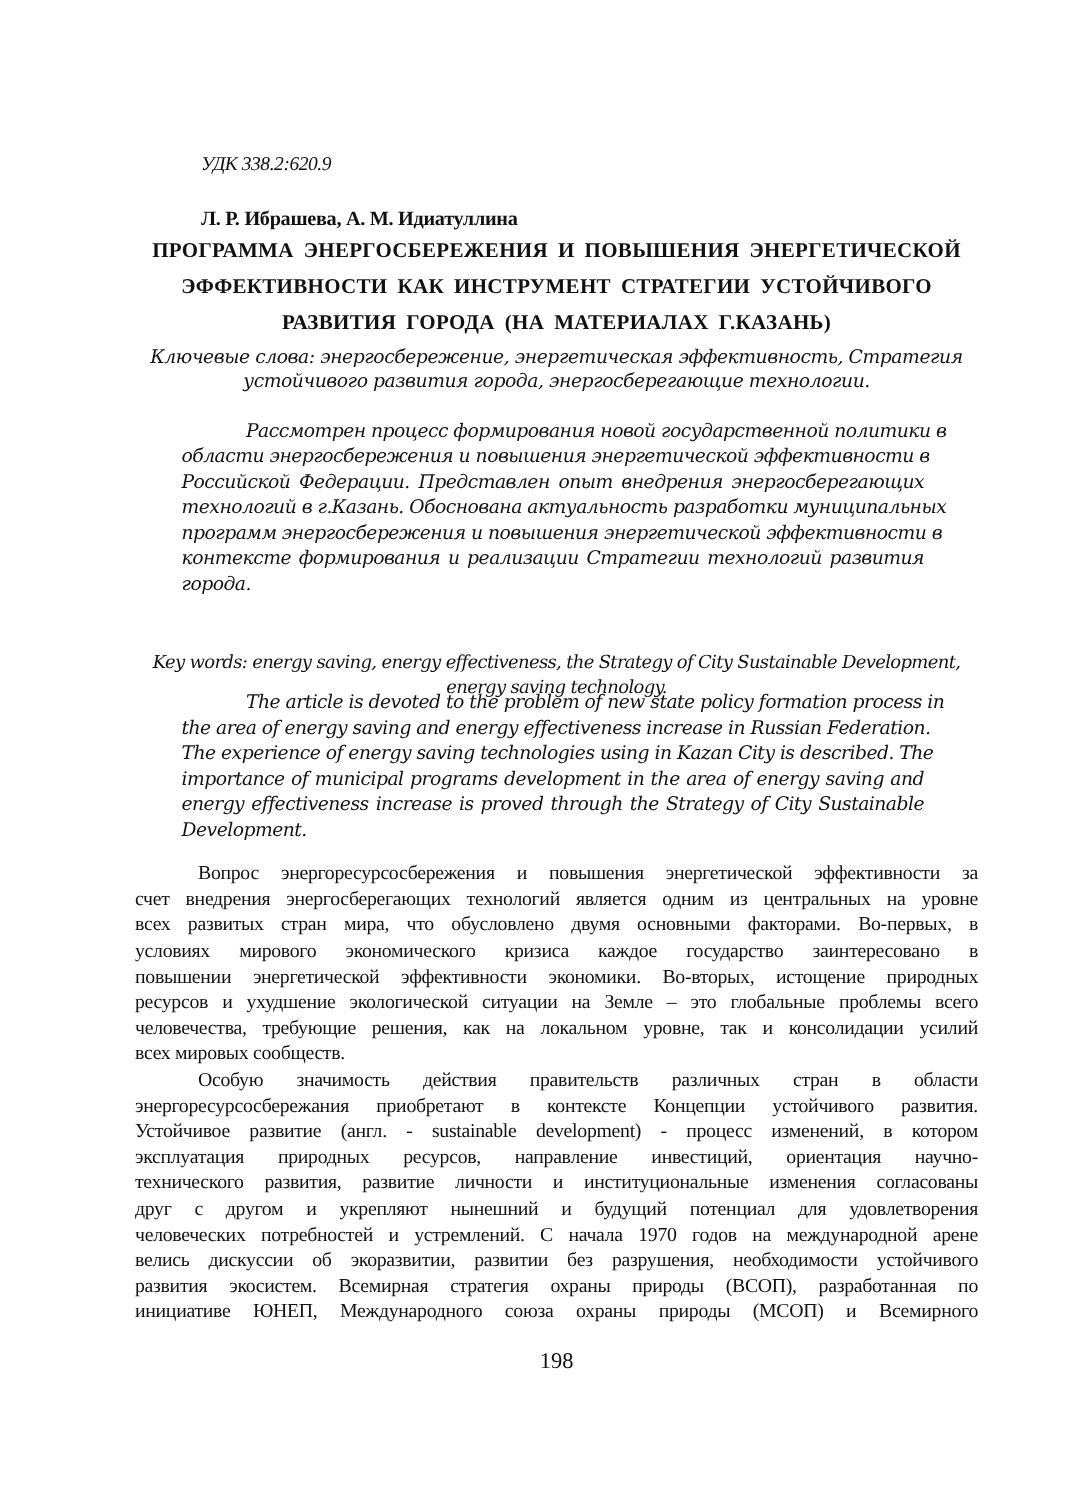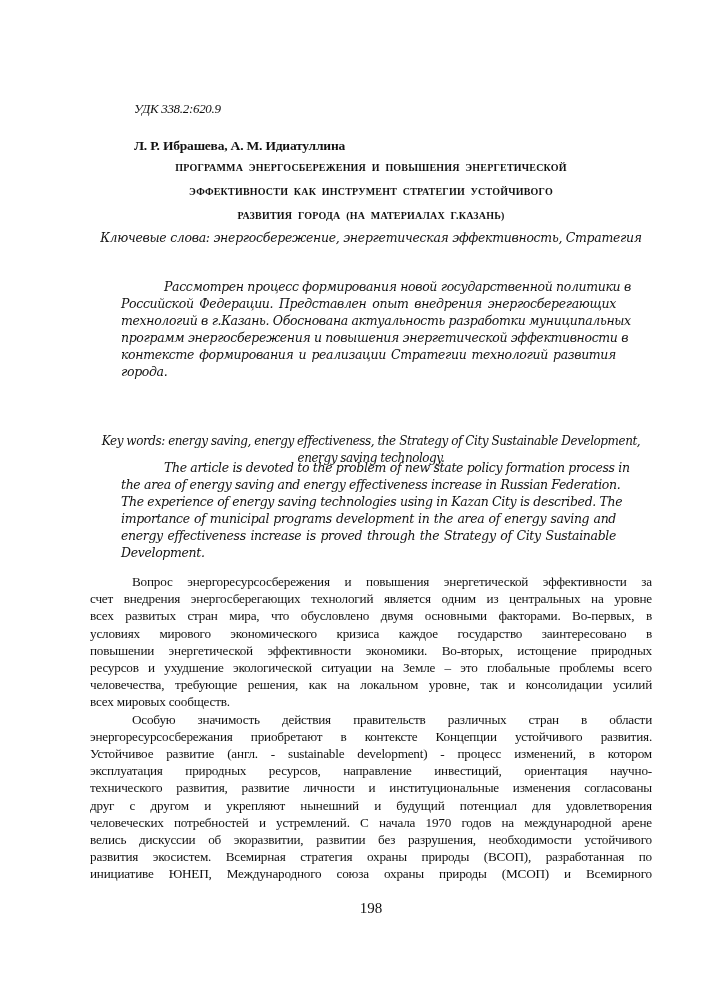--- a/index.html
+++ b/index.html
@@ -36,21 +36,21 @@
       font-size: 13.5px;
       font-weight: bold;
       letter-spacing: -0.2px;
     }
     .title {
       position: absolute;
       left: 70px;
       width: 570px;
       top: 156px;
       text-align: center;
-      font-size: 10px;
+      font-size: 14px;
       font-weight: bold;
       line-height: 24px;
       letter-spacing: 0.2px;
       word-spacing: 3px;
     }
     .title div { white-space: nowrap; }
     .kw-ru {
       position: absolute;
       left: 80px;
       width: 550px;
@@ -127,24 +127,26 @@
   <div class="authors">Л. Р. Ибрашева,  А. М. Идиатуллина</div>
 
   <div class="title">
     <div>ПРОГРАММА ЭНЕРГОСБЕРЕЖЕНИЯ И ПОВЫШЕНИЯ ЭНЕРГЕТИЧЕСКОЙ</div>
     <div>ЭФФЕКТИВНОСТИ КАК ИНСТРУМЕНТ СТРАТЕГИИ УСТОЙЧИВОГО</div>
     <div>РАЗВИТИЯ ГОРОДА (НА МАТЕРИАЛАХ Г.КАЗАНЬ)</div>
   </div>
 
   <div class="kw-ru">
     <div>Ключевые слова: энергосбережение, энергетическая эффективность, Стратегия</div>
+    <div>устойчивого развития города, энергосберегающие технологии.</div>
   </div>
 
   <div class="abstract abstract-ru">
     <div class="first">Рассмотрен процесс формирования новой государственной политики в</div>
+    <div>области энергосбережения и повышения энергетической эффективности в</div>
     <div>Российской Федерации. Представлен опыт внедрения энергосберегающих</div>
     <div>технологий в г.Казань. Обоснована актуальность разработки муниципальных</div>
     <div>программ энергосбережения и повышения энергетической эффективности в</div>
     <div>контексте формирования и реализации Стратегии технологий развития</div>
     <div class="last">города.</div>
   </div>
 
   <div class="kw-en">
     <div>Key words: energy saving, energy effectiveness, the Strategy of City Sustainable Development,</div>
     <div>energy saving technology.</div>

